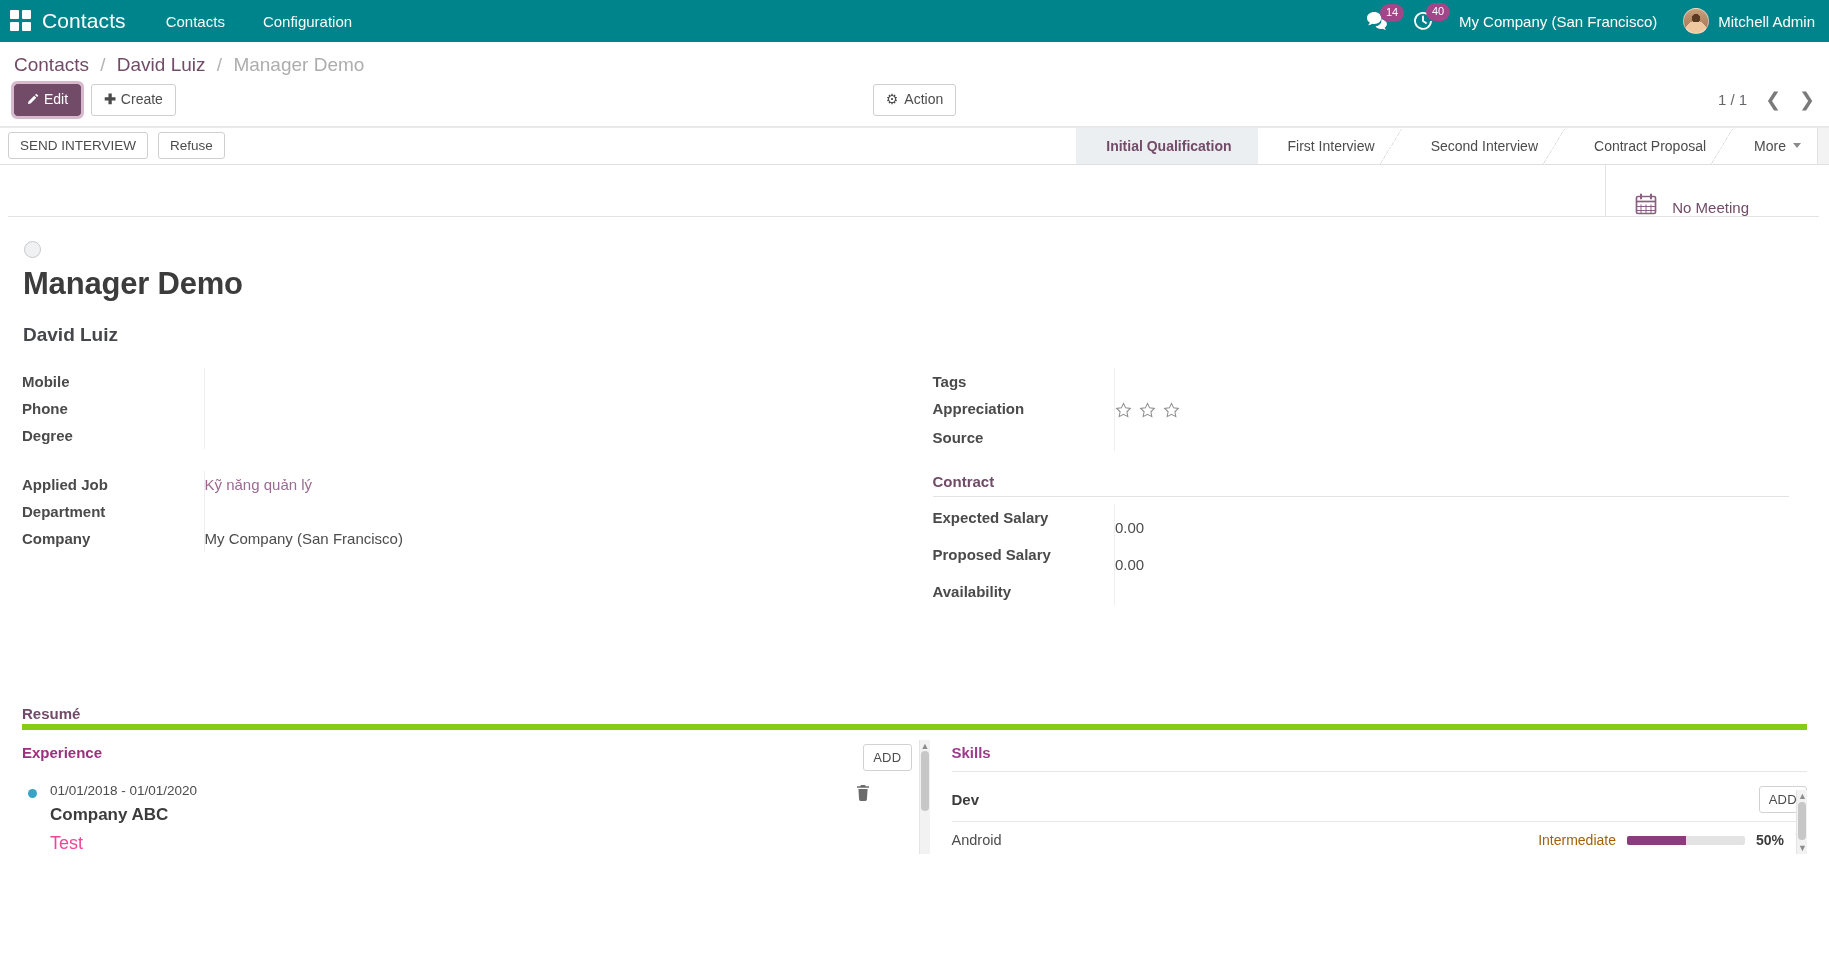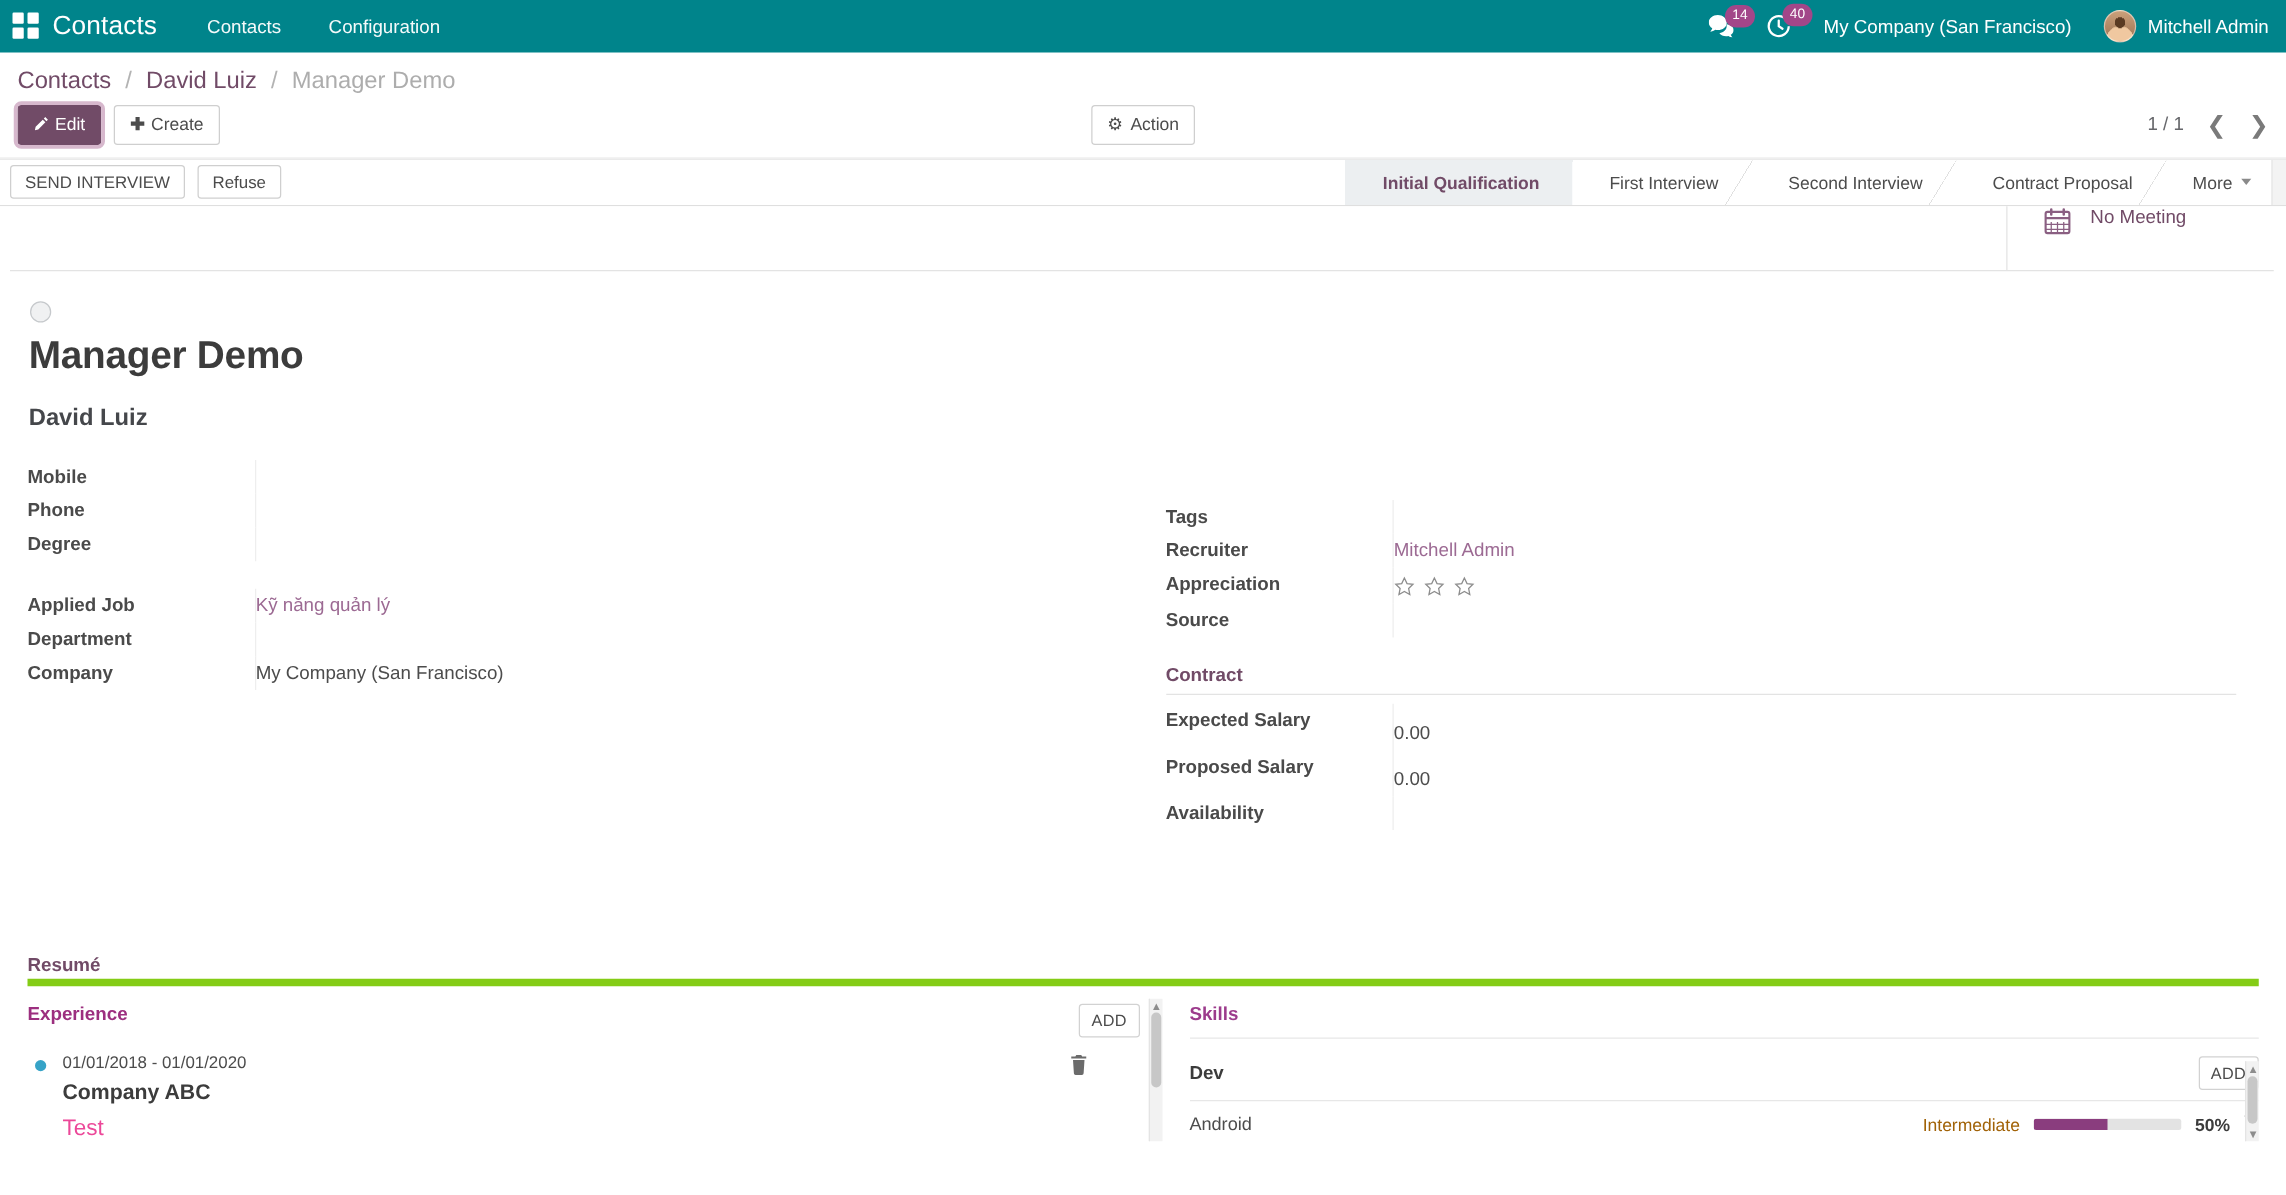--- a/index.html
+++ b/index.html
@@ -111,39 +111,39 @@
   .sb-scroll { width:12px; background:#f3f3f3; border-left:1px solid #e2e2e2; }
 
   
   .sheet-area { background:#fff; }
   .button-box-row {
     height:52px; border-bottom:1px solid #e3e3e3;
     display:flex; align-items:stretch; justify-content:flex-end;
     margin: 0 10px 0 8px;
   }
   .stat-button {
-    display:flex; align-items:flex-start; gap:14px;
+    display:flex; align-items:flex-end; gap:14px;
     padding: 0 70px 0 28px;
     border-left:1px solid #e3e3e3;
     color:#714B67; cursor:pointer; font-size:15px;
   }
   .cal-icon { display:block; }
 
   .sheet { padding: 18px 22px 0 22px; }
   .priority-dot {
     width:17px; height:17px; border-radius:50%;
     border:1.5px solid #c6c9cc; background:#f0f1f2;
     margin: 6px 0 8px 2px; cursor:pointer;
   }
   .rec-title { font-size:31px; font-weight:bold; color:#3c3c3c; margin: 0 0 0 1px; letter-spacing:-0.2px;}
   .rec-subtitle { font-size:19px; font-weight:bold; color:#45474b; margin: 22px 0 0 1px; }
 
   .group-wrap { display:flex; gap:0; margin-top: 22px; }
   .col { width:50%; padding-right: 18px; }
-  .col.right { padding-left: 18px; margin-top: 32px; }
+  .col.right { padding-left: 18px; }
   .grp-title {
     color:#714B67; font-size:15px; font-weight:bold;
     padding-bottom:6px; border-bottom:1px solid #e3e3e3; margin-bottom:7px;
   }
   table.fields { width:100%; border-collapse:collapse; }
   table.fields td { padding: 5px 0; vertical-align: top; font-size:15px;}
   td.lbl { width:182px; color:#4a4a4a; font-weight:bold; font-size:14.5px; padding-right:10px; }
   td.val { border-left:1px solid #eeeeee; padding-left:14px; min-height:22px; color:#4c4c4c; }
   .link-purple { color:#9c6a93; cursor:pointer; }
   .link-applied { color:#9c6a93; cursor:pointer; }
@@ -361,24 +361,20 @@
         </tbody>
           </table>
       </div>
 
       <div class="col right">
         <table class="fields">
           <tbody>
               <tr>
             <td class="lbl">Tags</td>
             <td class="val"></td>
-          </tr>
-          <tr>
-            <td class="lbl">Recruiter</td>
-            <td class="val"><span class="link-purple">Mitchell Admin</span></td>
           </tr>
           <tr>
             <td class="lbl">Appreciation</td>
             <td class="val">
               <div class="stars">
                 <svg class="star" width="17" height="17" viewBox="0 0 20 20">
                       <path fill="none" stroke="#8d8d8d" stroke-width="1.2" d="M10 1.6l2.5 5.3 5.6.7-4.1 3.9 1.1 5.7L10 14.4l-5.1 2.8 1.1-5.7L1.9 7.6l5.6-.7z"></path>
                     </svg>
                 <svg class="star" width="17" height="17" viewBox="0 0 20 20">
                       <path fill="none" stroke="#8d8d8d" stroke-width="1.2" d="M10 1.6l2.5 5.3 5.6.7-4.1 3.9 1.1 5.7L10 14.4l-5.1 2.8 1.1-5.7L1.9 7.6l5.6-.7z"></path>

